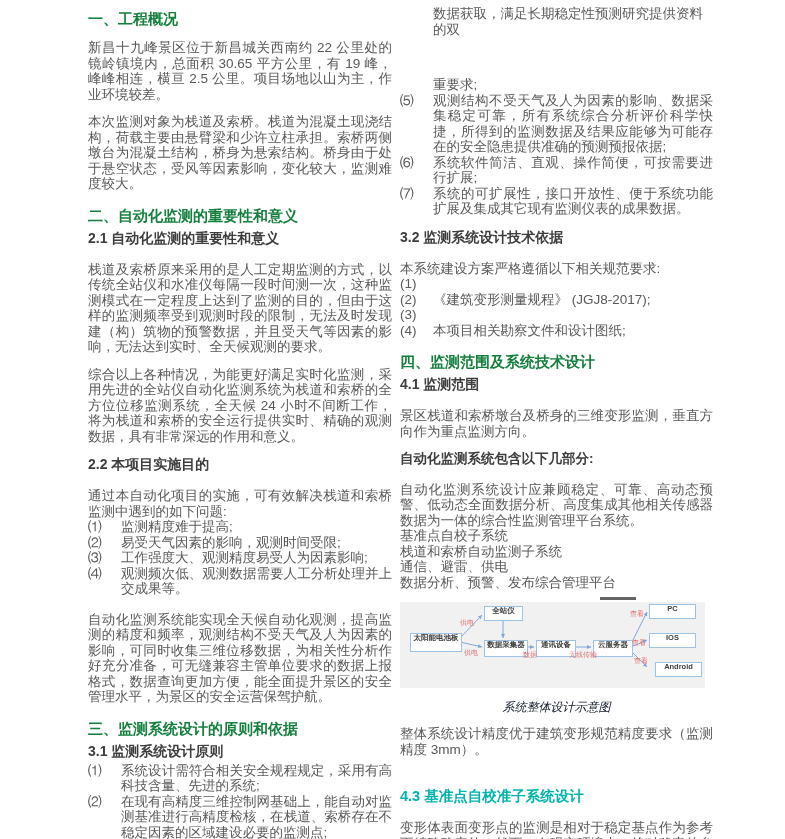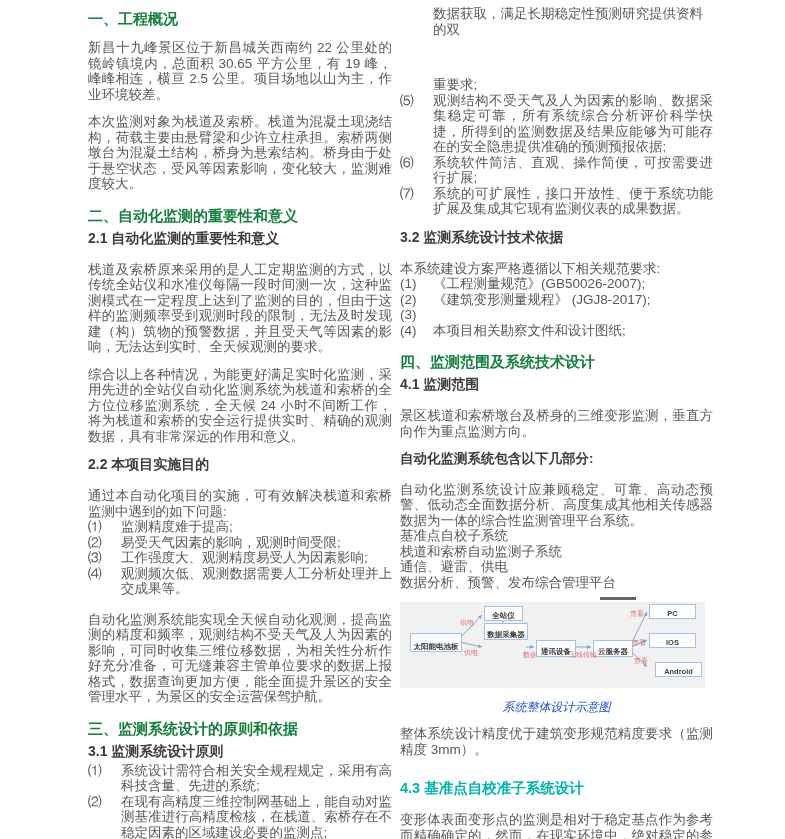--- a/index.html
+++ b/index.html
@@ -10,39 +10,39 @@
     color:#595959;
   }
   .col{position:absolute;top:6px;font-size:13.5px;line-height:15.5px;}
   #col-left{left:88px;width:304px;}
   #col-right{left:400px;width:313px;}
 
   .sec{color:#15803d;font-weight:bold;font-size:15px;line-height:18px;margin:15px 0 5px;}
   #col-left .sec:first-child{margin-top:4px;}
   .sub{color:#3d3d3d;font-weight:bold;font-size:14px;line-height:17px;margin:12px 0 3px;}
   .sec + .sub{margin-top:1px;}
-  .sub43{color:#00b4ac;font-weight:bold;font-size:14.5px;line-height:18px;margin:22px 0 8px;}
+  .sub43{color:#00b4ac;font-weight:bold;font-size:14.5px;line-height:18px;margin:30px 0 8px;}
   .para{margin:12px 0 0;text-align:justify;}
   .para.tight{margin-top:15px;}
   .para.bold{font-weight:bold;color:#3d3d3d;margin-top:12px;}
   .plain{margin:0;}
   .cont{padding-left:33px;}
   .gap{margin-top:40px;}
   .li{display:flex;margin:0;}
   .li .marker{flex:0 0 33px;}
   .li .li-text{flex:1;text-align:justify;}
 
   .figure{position:relative;margin-top:12px;width:305px;height:86px;background:#f1f1f1;}
   .smudge{position:absolute;left:200px;top:-5px;width:36px;height:3px;background:#4a4a4a;opacity:.85;}
   .edges{position:absolute;left:0;top:0;}
   .node{position:absolute;background:#ffffff;border:1px solid #9dc3e6;
-        display:flex;align-items:flex-end;justify-content:center;
+        display:flex;align-items:flex-start;justify-content:center;
         font-size:7.5px;line-height:8px;color:#404040;font-weight:bold;white-space:nowrap;overflow:hidden;}
   .elabel{position:absolute;font-size:7px;line-height:7px;color:#e06c6c;white-space:nowrap;}
-  .caption{margin:12px 0 0;text-align:center;color:#1d4ed8;font-style:italic;font-size:12px;line-height:14px;}
+  .caption{margin:12px 0 0;text-align:center;color:#0f172a;font-style:italic;font-size:12px;line-height:14px;}
 </style>
 </head>
 <body>
 
 <div class="col" id="col-left">
     <div class="sec">一、工程概况</div>
     <div class="para">新昌十九峰景区位于新昌城关西南约 22 公里处的镜岭镇境内，总面积 30.65 平方公里，有 19 峰，峰峰相连，横亘 2.5 公里。项目场地以山为主，作业环境较差。</div>
     <div class="para">本次监测对象为栈道及索桥。栈道为混凝土现浇结构，荷载主要由悬臂梁和少许立柱承担。索桥两侧墩台为混凝土结构，桥身为悬索结构。桥身由于处于悬空状态，受风等因素影响，变化较大，监测难度较大。</div>
     <div class="sec">二、自动化监测的重要性和意义</div>
     <div class="sub">2.1 自动化监测的重要性和意义</div>
@@ -98,21 +98,20 @@
       <span class="li-text">系统软件简洁、直观、操作简便，可按需要进行扩展;</span>
     </div>
     <div class="li">
       <span class="marker">⑺</span>
       <span class="li-text">系统的可扩展性，接口开放性、便于系统功能扩展及集成其它现有监测仪表的成果数据。</span>
     </div>
     <div class="sub">3.2 监测系统设计技术依据</div>
     <div class="para tight">本系统建设方案严格遵循以下相关规范要求:</div>
     <div class="li">
       <span class="marker">(1)</span>
-      <span class="li-text">《工程测量规范》(GB50026-2007);</span>
     </div>
     <div class="li">
       <span class="marker">(2)</span>
       <span class="li-text">《建筑变形测量规程》 (JGJ8-2017);</span>
     </div>
     <div class="li">
       <span class="marker">(3)</span>
     </div>
     <div class="li">
       <span class="marker">(4)</span>
@@ -145,21 +144,21 @@
         <line x1="231" y1="45" x2="247" y2="38" marker-end="url(#ah)"></line>
         <line x1="231" y1="49" x2="247" y2="65" marker-end="url(#ah)"></line>
       </g>
     </svg>
     <div class="node" style="left:10px;top:31px;width:50px;height:17px">
         <span>太阳能电池板</span>
       </div>
     <div class="node" style="left:84px;top:4px;width:37px;height:13px">
         <span>全站仪</span>
       </div>
-    <div class="node" style="left:84px;top:21px;width:42px;height:15px">
+    <div class="node" style="left:84px;top:38px;width:42px;height:15px">
         <span>数据采集器</span>
       </div>
     <div class="node" style="left:136px;top:38px;width:38px;height:15px">
         <span>通讯设备</span>
       </div>
     <div class="node" style="left:193px;top:38px;width:38px;height:15px">
         <span>云服务器</span>
       </div>
     <div class="node" style="left:249px;top:2px;width:45px;height:13px">
         <span>PC</span>

